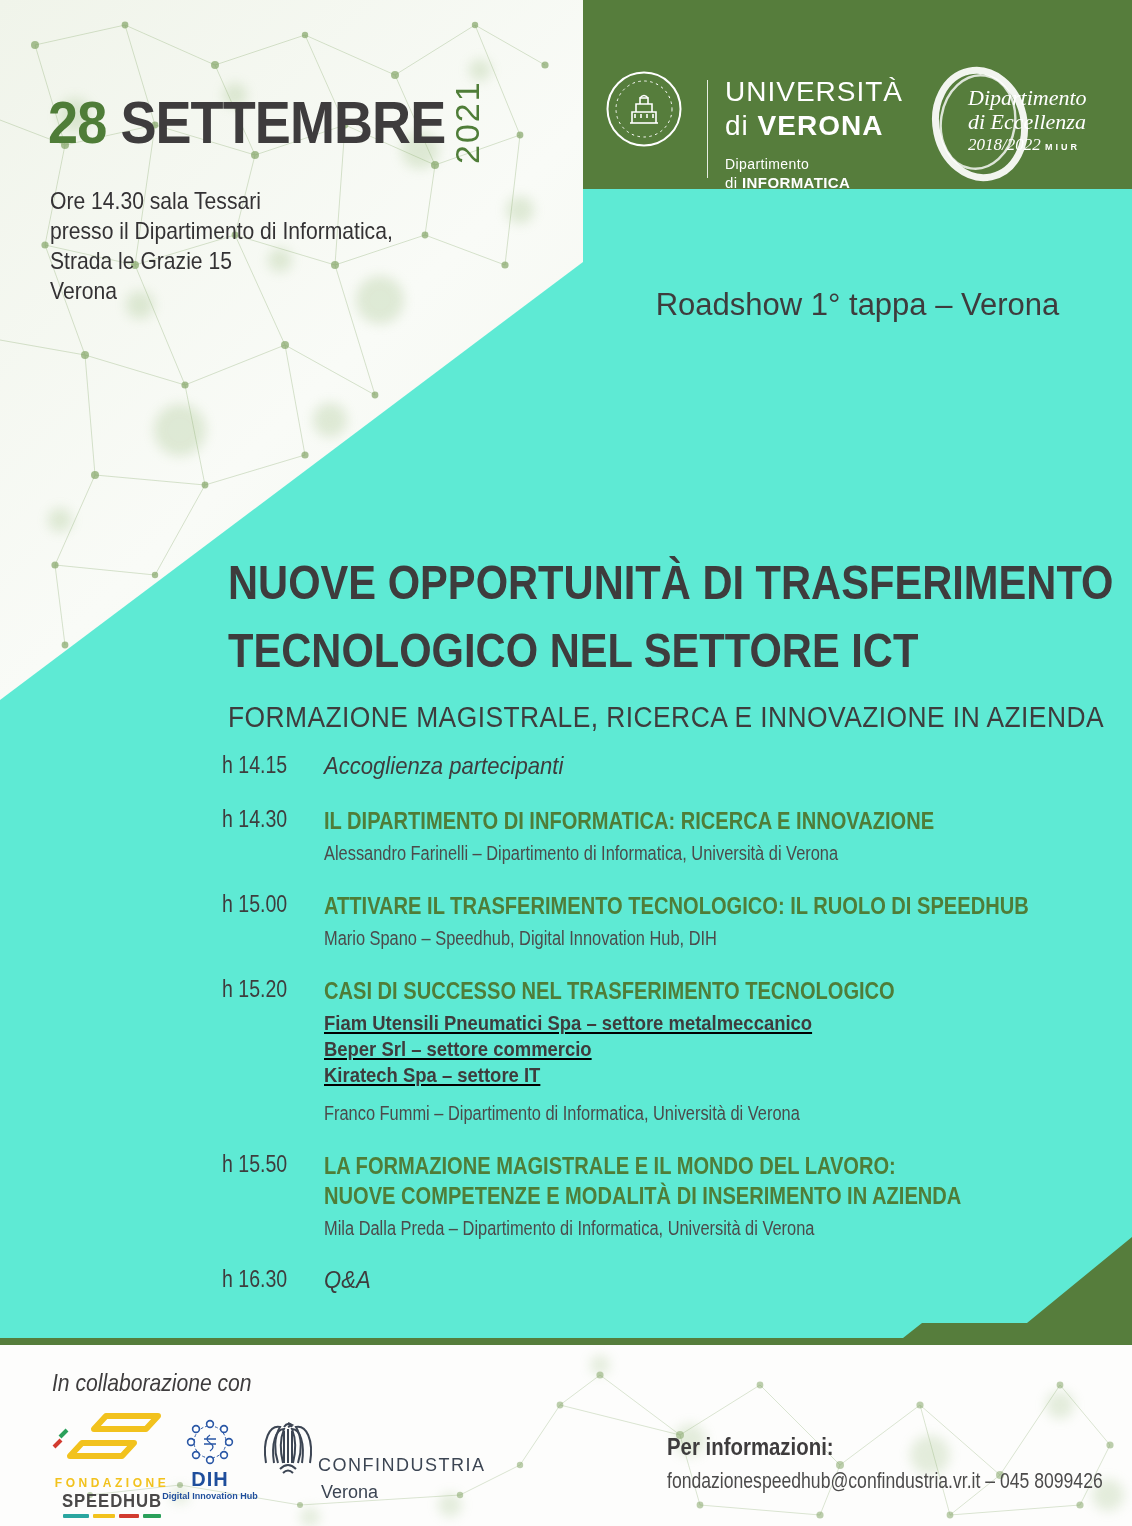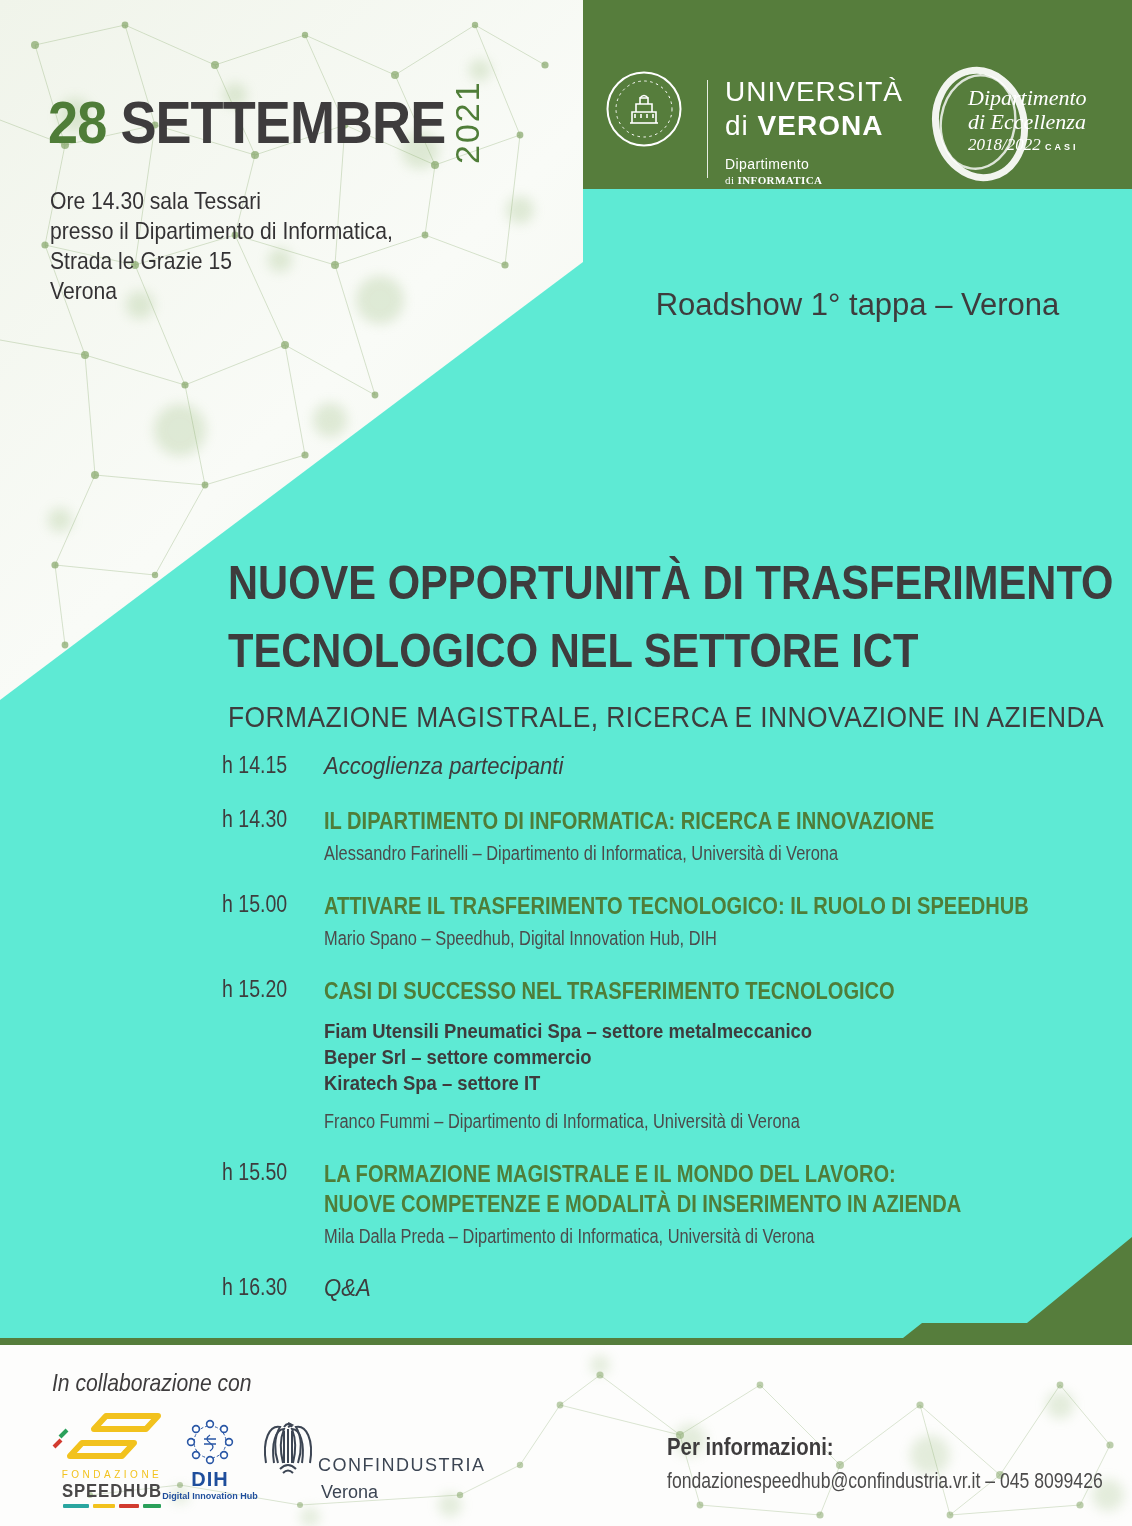--- a/index.html
+++ b/index.html
@@ -25,21 +25,21 @@
 
   
   .uni-block { position:absolute; left:583px; top:0; width:549px; height:189px; background:#567d3c; }
   .uni-seal { position:absolute; left:22px; top:70px; }
   .uni-divider { position:absolute; left:124px; top:80px; width:1px; height:98px; background:rgba(255,255,255,.85); }
   .uni-names { position:absolute; left:142px; top:76px; color:#ffffff; }
   .uni-line1 { font-size:28px; letter-spacing:1px; font-weight:400; }
   .uni-line2 { font-size:28px; letter-spacing:1px; font-weight:400; margin-top:2px; }
   .uni-line2 b { font-weight:700; }
   .dep-line1 { font-size:14px; margin-top:14px; letter-spacing:.4px; }
-  .dep-line2 { font-size:11px; margin-top:2px; letter-spacing:.4px;font-family:Liberation Serif, serif; }
+  .dep-line2 { font-size:15px; margin-top:2px; letter-spacing:.4px; }
   .dep-line2 b { font-weight:700; }
   .eccellenza { position:absolute; left:345px; top:60px; width:180px; height:128px; color:#fff; }
   .ecc-svg { position:absolute; left:0; top:0; }
   .ecc-text { position:absolute; left:40px; top:26px; font-family:"Liberation Serif", serif; font-style:italic; white-space:nowrap; }
   .ecc-l1 { font-size:22px; line-height:24px; }
   .ecc-l2 { font-size:22px; line-height:24px; }
   .ecc-l3 { font-size:17px; line-height:22px; }
   .ecc-miur { font-family:"Liberation Sans",sans-serif; font-style:normal; font-size:9px; letter-spacing:3px; font-weight:700; }
 
   .roadshow { position:absolute; left:583px; top:287px; width:549px; text-align:center;
@@ -55,34 +55,34 @@
   
   .schedule { position:absolute; left:222px; top:752px; width:860px; }
   .row { display:flex; margin-bottom:26px; }
   .time { flex:0 0 102px; font-size:23px; color:#3e3c3d; transform:scaleX(.85); transform-origin:0 0; white-space:nowrap; }
   .content { flex:1; }
   .item-italic { font-style:italic; font-size:24px; color:#3e3c3d; transform:scaleX(.92); transform-origin:0 0; white-space:nowrap; }
   .item-title { font-size:24.5px; font-weight:700; color:#4f7d38; line-height:30px; white-space:nowrap;
     transform:scaleX(.82); transform-origin:0 0; }
   .speaker { margin-top:6px; font-size:20px; font-weight:400; color:#4c4b4b; white-space:nowrap;
     transform:scaleX(.82); transform-origin:0 0; }
-  .companies { margin-top:12px; }
+  .companies { margin-top:4px;text-decoration:underline; }
   .company { font-size:20.5px; font-weight:700; color:#3e3c3d; line-height:26px; white-space:nowrap;
     transform:scaleX(.9); transform-origin:0 0; }
   .companies + .speaker { margin-top:14px; }
 
   
   .green-band { position:absolute; left:0; top:1237px; }
 
   
   .footer { position:absolute; left:0; top:1345px; width:1132px; height:181px; background:#fdfdfc; }
   .collab { position:absolute; left:52px; top:24px; font-style:italic; font-size:24px; color:#3e3c3d;
     transform:scaleX(.88); transform-origin:0 0; white-space:nowrap; }
   .logo-speedhub { position:absolute; left:46px; top:66px; width:132px; }
-  .sp-fondazione { margin-top:4px; font-size:10px; letter-spacing:3.5px; color:#f2c21d; font-weight:400; text-align:center; white-space:nowrap; }
+  .sp-fondazione { margin-top:11px; font-size:12px; letter-spacing:3.5px; color:#f2c21d; font-weight:700; text-align:center; white-space:nowrap; }
   .sp-name { font-size:19px; font-weight:700; color:#4a4848; letter-spacing:1px; text-align:center;
     transform:scaleX(.88); transform-origin:50% 0; white-space:nowrap; }
   .sp-tagline { margin-top:2px; display:flex; justify-content:center; gap:4px; }
   .sp-tagline span { display:block; height:4px; border-radius:1px; }
 
   .logo-dih { position:absolute; left:160px; top:72px; width:100px; text-align:center; }
   .dih-name { font-size:20px; font-weight:700; color:#1f4e9c; letter-spacing:1px; margin-top:1px; }
   .dih-sub { font-size:9px; font-weight:700; color:#1f4e9c; white-space:nowrap; }
 
   .logo-conf { position:absolute; left:260px; top:74px; }
@@ -234,21 +234,21 @@
       <svg class="ecc-svg" width="120" height="128" viewBox="0 0 120 128">
         <g fill="none" stroke="#ffffff">
           <ellipse cx="52" cy="64" rx="44" ry="54" stroke-width="7" opacity=".92" transform="rotate(-12 52 64)"></ellipse>
           <ellipse cx="50" cy="62" rx="37" ry="47" stroke-width="2.4" opacity=".8" transform="rotate(9 50 62)"></ellipse>
         </g>
       </svg>
       <div class="ecc-text">
         <div class="ecc-l1">Dipartimento</div>
         <div class="ecc-l2">di Eccellenza</div>
         <div class="ecc-l3"><span>2018/2022</span>
-          <span class="ecc-miur">CASI</span>
+          <span class="ecc-miur">MIUR</span>
         </div>
       </div>
     </div>
   </div>
 
   <div class="roadshow">Roadshow 1° tappa – Verona</div>
 
   <div class="title-block">
     <div class="title-lines">
       <div class="title-line">NUOVE OPPORTUNITÀ DI TRASFERIMENTO</div>

